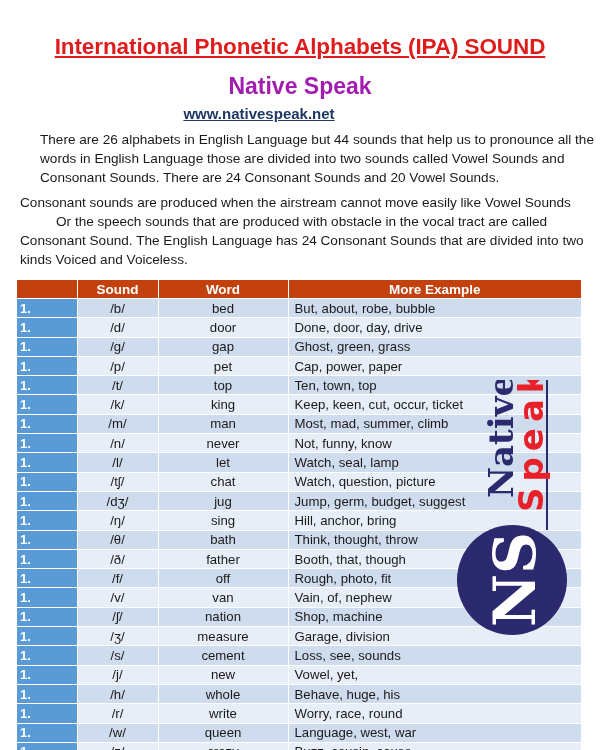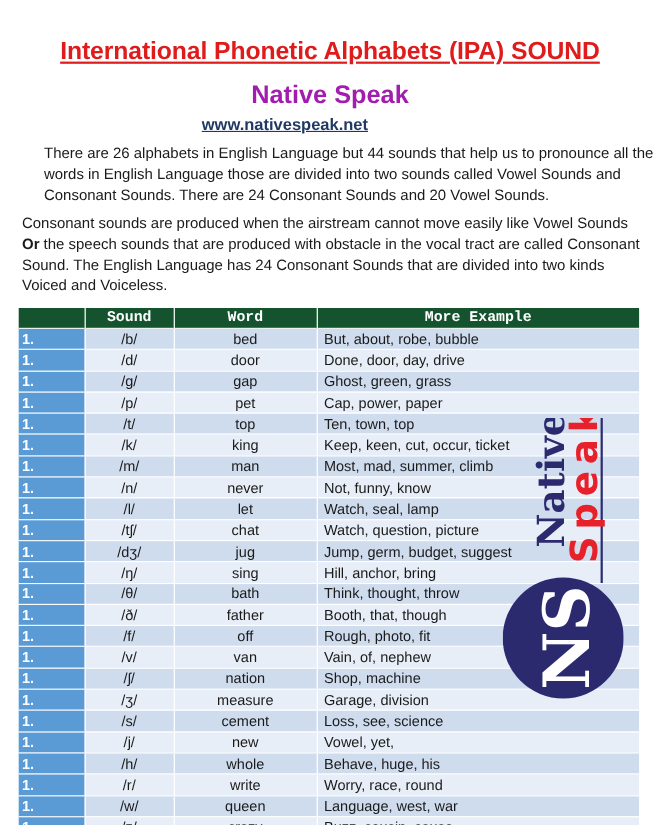--- a/index.html
+++ b/index.html
@@ -7,26 +7,26 @@
          font-family:"Liberation Sans", "DejaVu Sans", sans-serif; color:#1a1a1a; }
   .title { position:absolute; left:0; top:34px; width:600px; text-align:center;
            font-size:22.5px; font-weight:bold; color:#e01b1b; letter-spacing:-0.1px;text-decoration:underline; }
   .subtitle { position:absolute; left:0; top:73px; width:600px; text-align:center;
               font-size:23px; font-weight:bold; color:#a21caf; }
   .website { position:absolute; left:0; top:105px; width:518px; text-align:center;
              font-size:15px; font-weight:bold; color:#1f3864; text-decoration:underline; }
   .para { position:absolute; left:20px; width:565px; font-size:13.6px; line-height:19px; color:#1a1a1a; }
   .para1 { top:130px;margin-left:20px; }
   .para2 { top:193px; }
-  .para b { font-weight:bold; }
+  .para b { font-weight:normal;margin-left:36px; }
 
   table.ipa { position:absolute; left:17px; top:280px; width:564px; border-collapse:collapse;
               font-size:13.2px; table-layout:fixed; }
-  table.ipa th { background:#14532d; color:#ffffff; font-weight:bold; height:18px; padding:0;
-                 text-align:center; border-right:1px solid #ffffff; font-size:13.5px;font-family:Liberation Mono, monospace; }
+  table.ipa th { background:#c2410c; color:#ffffff; font-weight:bold; height:18px; padding:0;
+                 text-align:center; border-right:1px solid #ffffff; font-size:13.5px; }
   table.ipa td { height:18.3px; padding:0; border-right:1px solid #ffffff; border-top:1px solid #ffffff; }
   table.ipa th:last-child, table.ipa td:last-child { border-right:none; }
   table.ipa td.num { background:#5b9bd5; color:#ffffff; font-weight:bold; padding-left:3px; }
   table.ipa tr.odd td.c { background:#cfdcee; }
   table.ipa tr.even td.c { background:#e8eef7; }
   table.ipa td.center { text-align:center; }
   table.ipa td.left { padding-left:6px; }
 
   .logo { position:absolute; left:457px; top:380px; width:110px; height:260px; }
 </style>
@@ -161,21 +161,21 @@
       <tr class="even">
         <td class="num">1.</td>
         <td class="c center">/ʒ/</td>
         <td class="c center">measure</td>
         <td class="c left">Garage, division</td>
       </tr>
       <tr class="odd">
         <td class="num">1.</td>
         <td class="c center">/s/</td>
         <td class="c center">cement</td>
-        <td class="c left">Loss, see, science</td>
+        <td class="c left">Loss, see, sounds</td>
       </tr>
       <tr class="even">
         <td class="num">1.</td>
         <td class="c center">/j/</td>
         <td class="c center">new</td>
         <td class="c left">Vowel, yet,</td>
       </tr>
       <tr class="odd">
         <td class="num">1.</td>
         <td class="c center">/h/</td>

